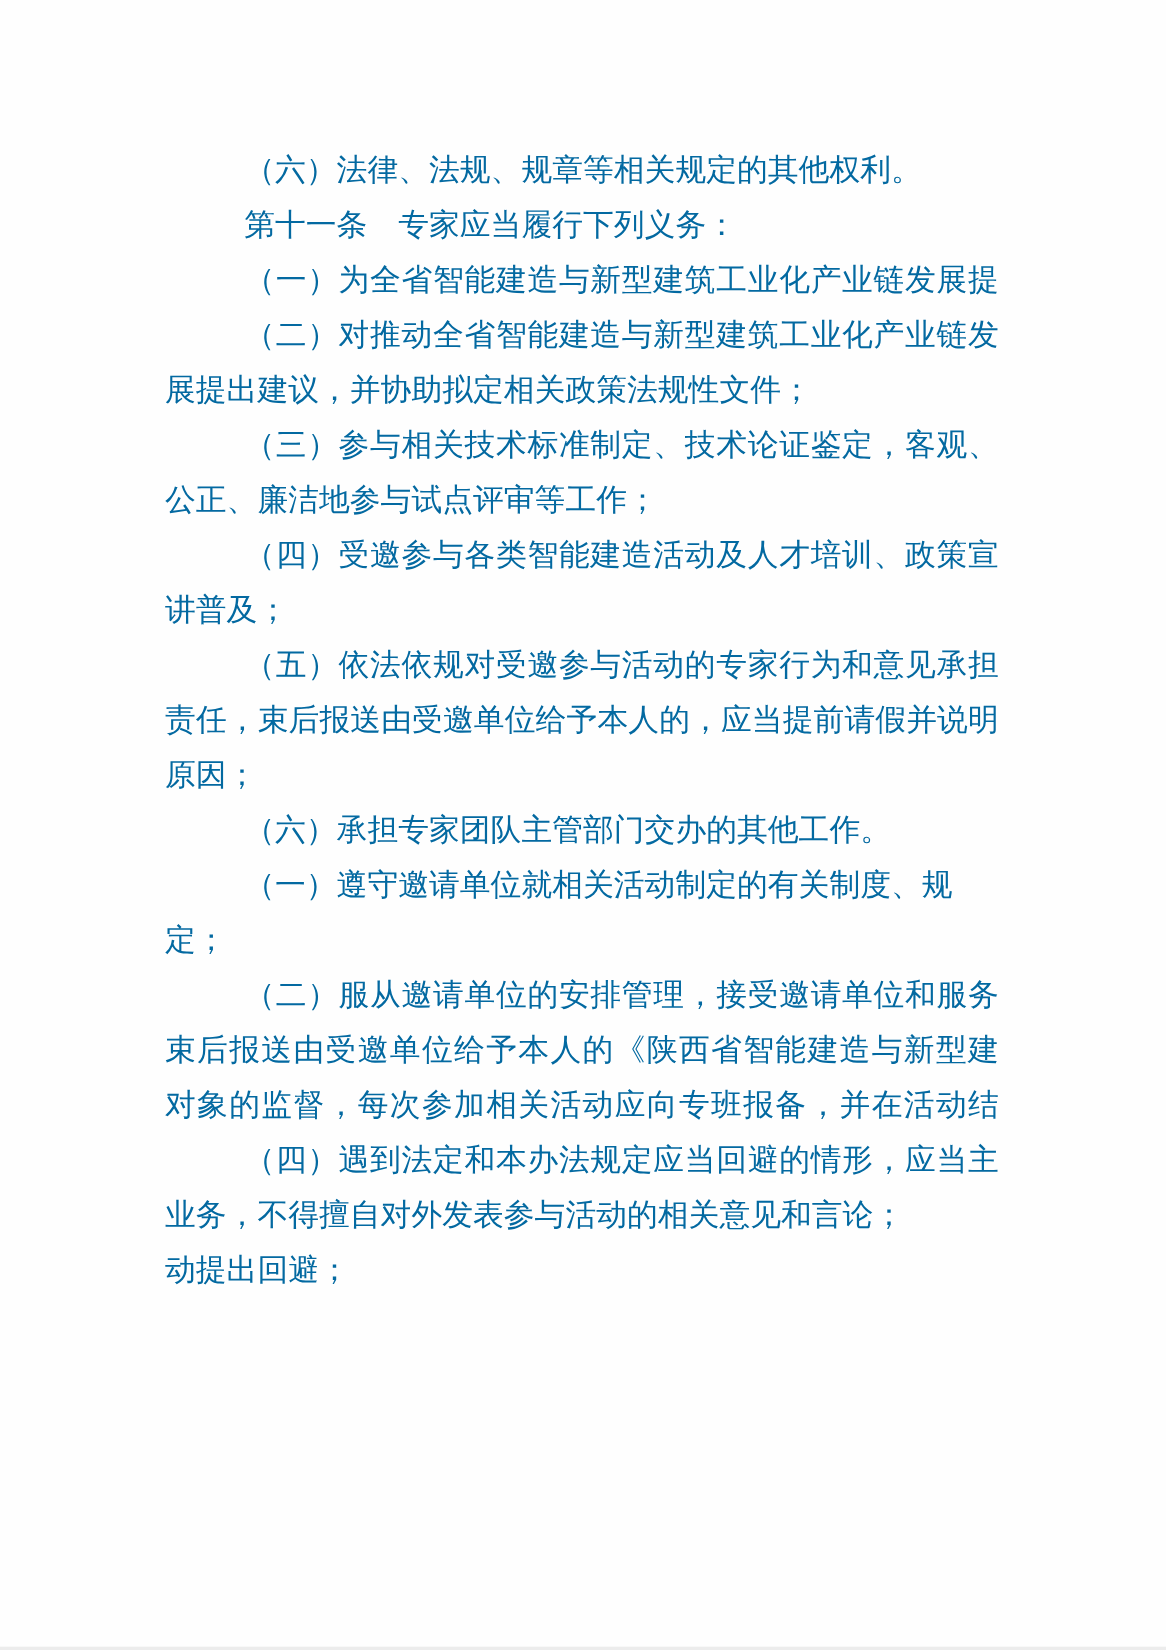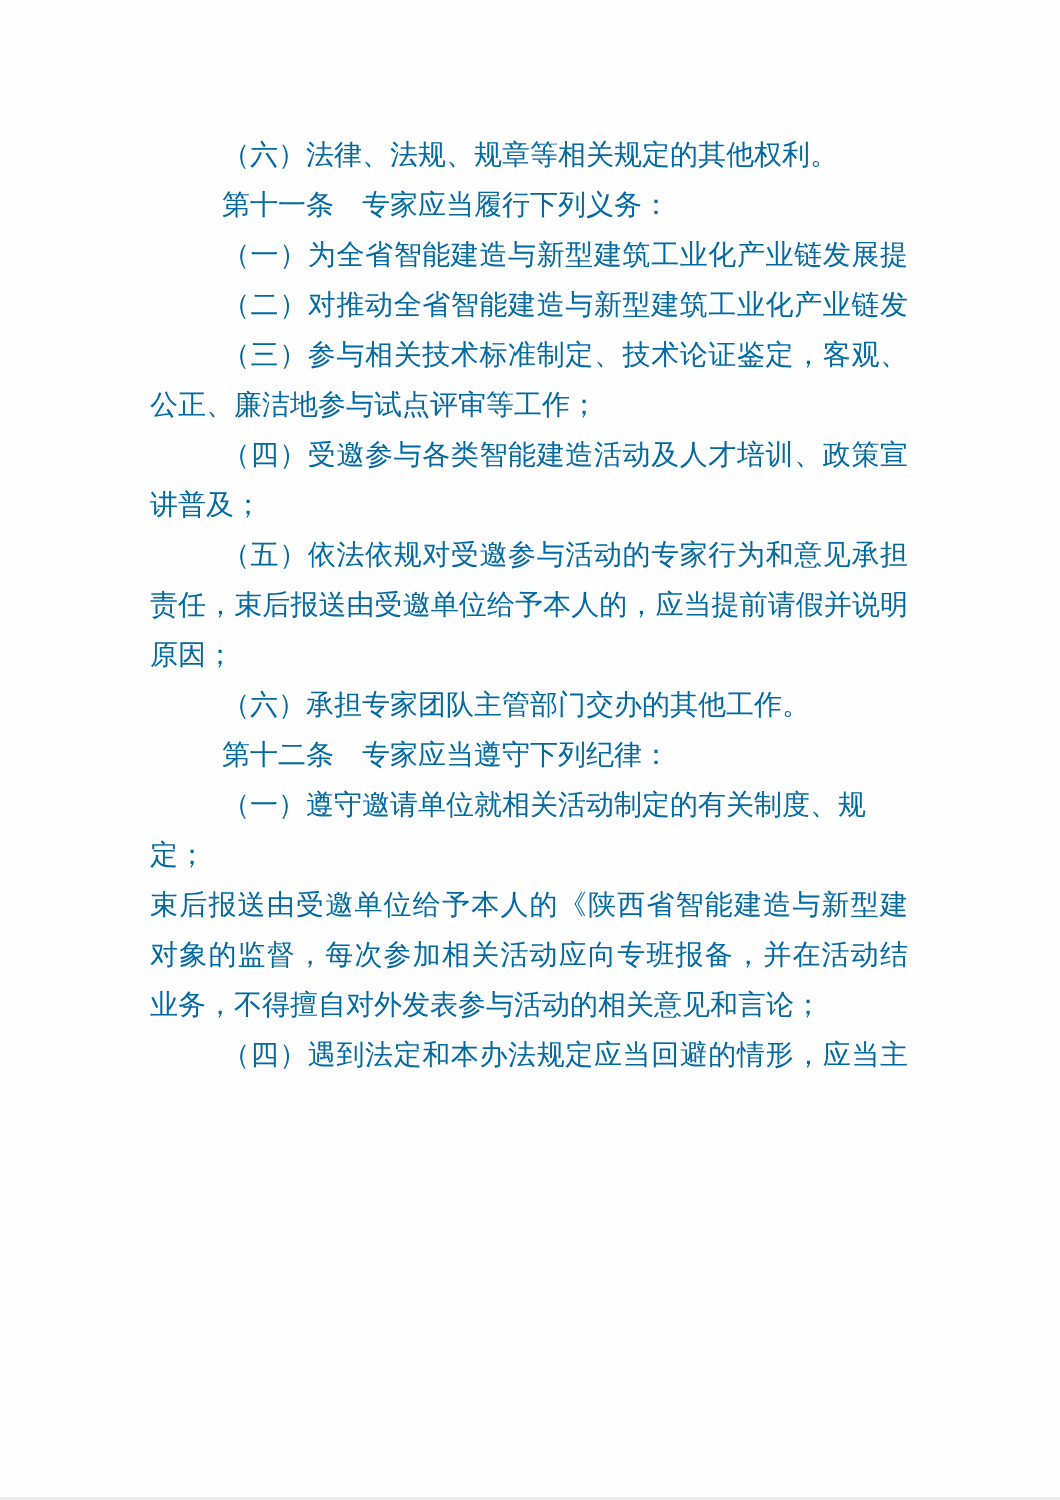--- a/index.html
+++ b/index.html
@@ -47,29 +47,31 @@
 </style>
 </head>
 <body>
 
 <div class="page">
   <div class="text-block">
     <div class="line indent">（六）法律、法规、规章等相关规定的其他权利。</div>
     <div class="line indent">第十一条　专家应当履行下列义务：</div>
     <div class="line indent full">（一）为全省智能建造与新型建筑工业化产业链发展提</div>
     <div class="line indent full">（二）对推动全省智能建造与新型建筑工业化产业链发</div>
+    <div class="line">展提出建议，并协助拟定相关政策法规性文件；</div>
     <div class="line indent full">（三）参与相关技术标准制定、技术论证鉴定，客观、</div>
     <div class="line">公正、廉洁地参与试点评审等工作；</div>
     <div class="line indent full">（四）受邀参与各类智能建造活动及人才培训、政策宣</div>
     <div class="line">讲普及；</div>
     <div class="line indent full">（五）依法依规对受邀参与活动的专家行为和意见承担</div>
     <div class="line full">责任，束后报送由受邀单位给予本人的，应当提前请假并说明</div>
     <div class="line">原因；</div>
     <div class="line indent">（六）承担专家团队主管部门交办的其他工作。</div>
-    <div class="line indent">第十二条　专家应当遵守下列纪律：</div>
     <div class="line indent">（一）遵守邀请单位就相关活动制定的有关制度、规定；</div>
+    <div class="line indent full">（二）服从邀请单位的安排管理，接受邀请单位和服务</div>
     <div class="line full">束后报送由受邀单位给予本人的《陕西省智能建造与新型建</div>
     <div class="line full">对象的监督，每次参加相关活动应向专班报备，并在活动结</div>
+    <div class="line indent full">（四）遇到法定和本办法规定应当回避的情形，应当主</div>
     <div class="line">业务，不得擅自对外发表参与活动的相关意见和言论；</div>
-    <div class="line indent full">（四）遇到法定和本办法规定应当回避的情形，应当主</div>
+    <div class="line">动提出回避；</div>
   </div>
   <div class="bottom-edge"></div>
 </div>
 
 </body></html>

